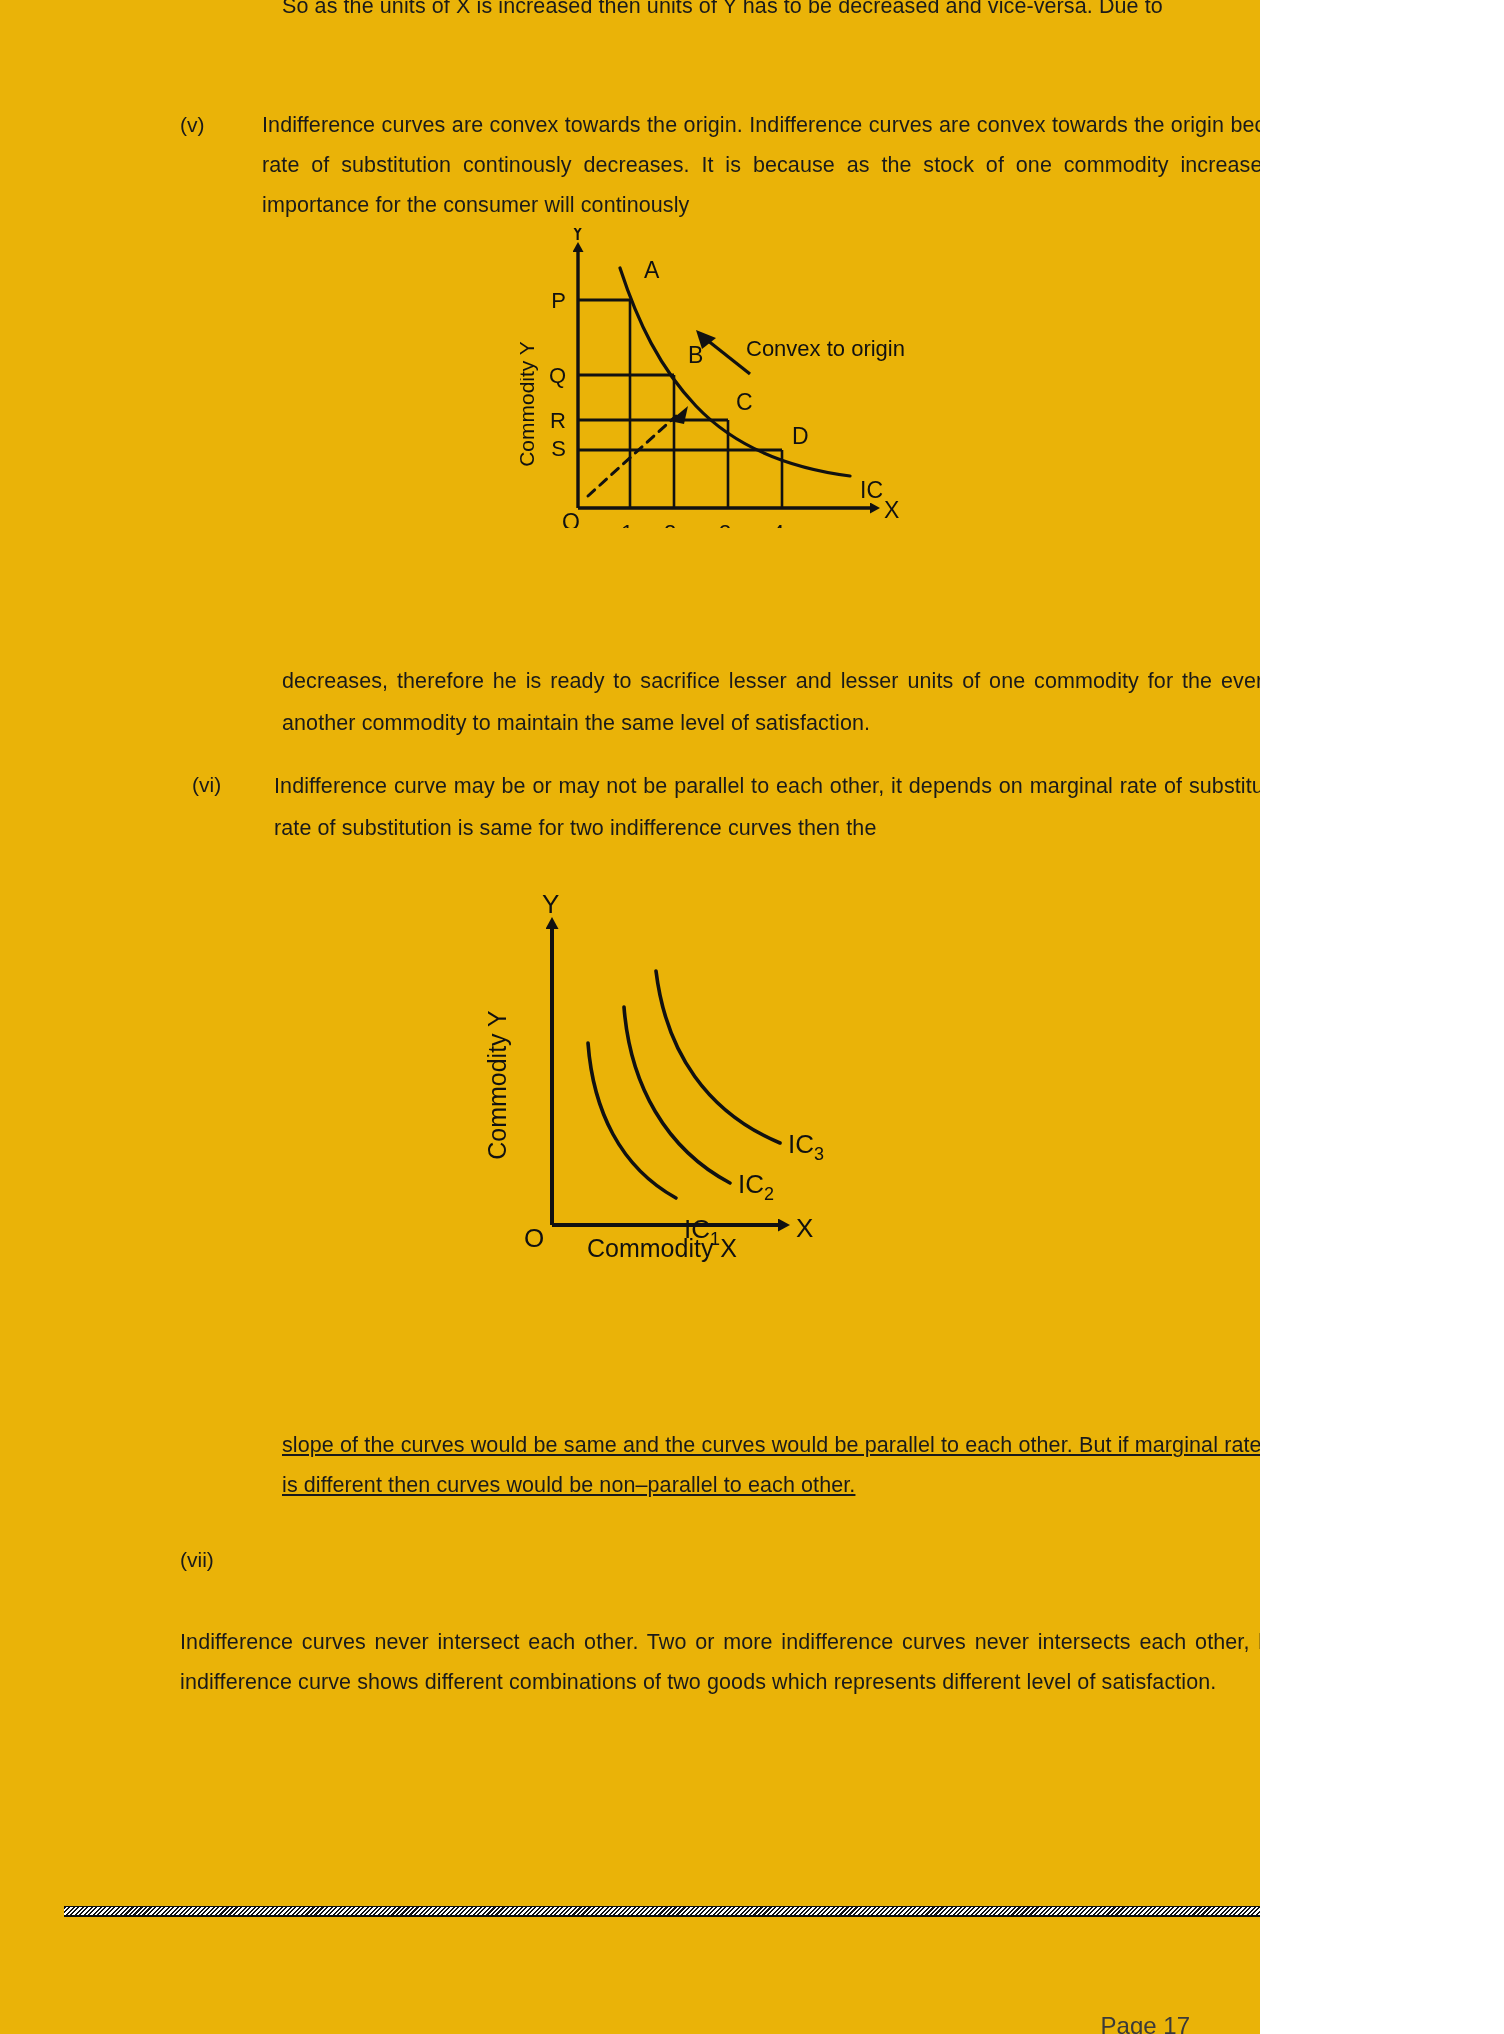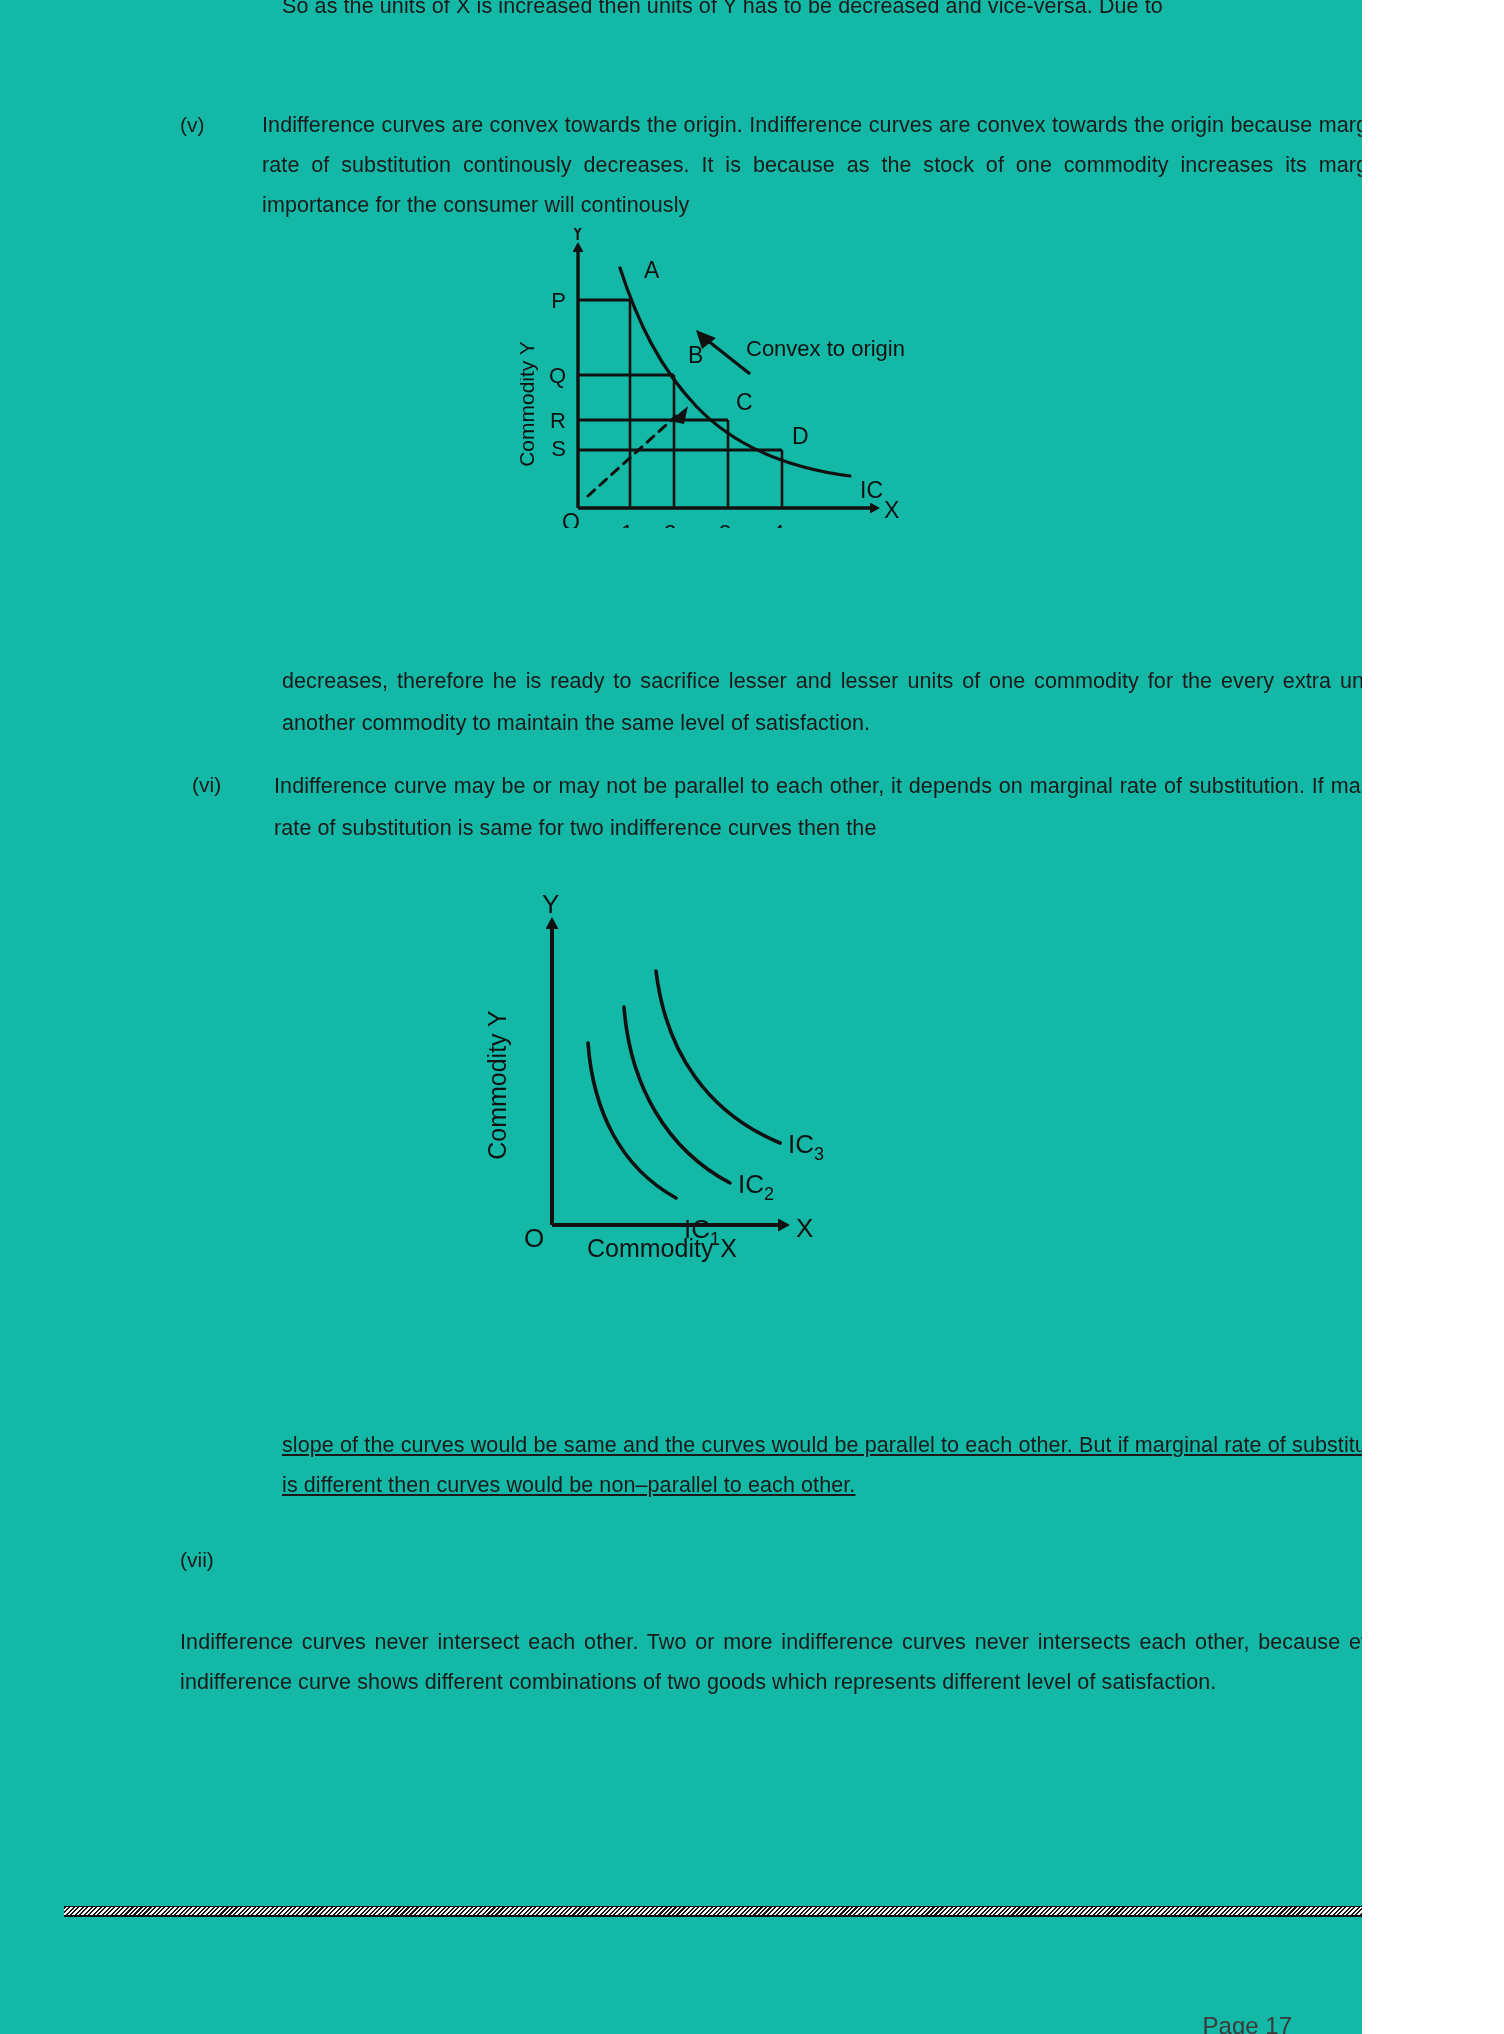--- a/index.html
+++ b/index.html
@@ -6,23 +6,23 @@
     margin: 0;
     padding: 0;
     background: #ffffff;
   }
   body {
     font-family: "Liberation Sans", sans-serif;
     color: #1a1a1a;
   }
   .page {
     position: relative;
-    width: 1362px;
+    width: 1260px;
     height: 2034px;
-    background: #14b8a6;
+    background: #eab308;
     overflow: hidden;
   }
 
   
   .para {
     position: absolute;
     display: flex;
     align-items: flex-start;
   }
   .marker {

